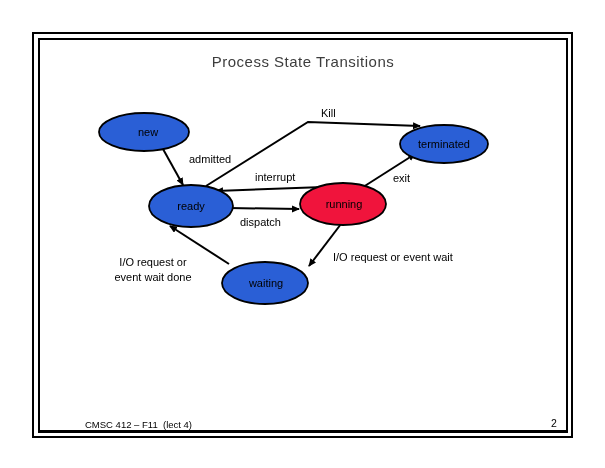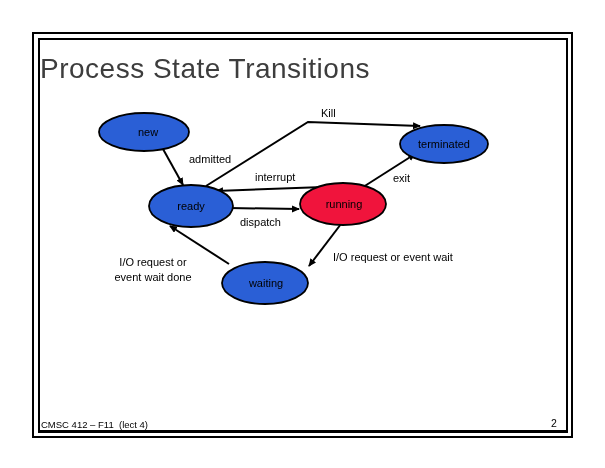--- a/index.html
+++ b/index.html
@@ -24,36 +24,38 @@
   .inner-frame {
     position: absolute;
     left: 38px; top: 38px;
     width: 526px; height: 391px;
     border: 2px solid #000000;
   }
   .slide-title {
     position: absolute;
     left: 40px; top: 53px;
     width: 526px;
-    font-size: 28px;
+    text-align: center;
+    font-size: 15px;
     letter-spacing: 0.5px;
     color: #3d3d3d;
   }
   .footer-rule {
     position: absolute;
     left: 40px; top: 430px;
     width: 526px;
     border-top: 2px solid #000000;
   }
   .footer-left {
     position: absolute;
     left: 41px; top: 419px;
     font-size: 9.5px;
     color: #000000;
     white-space: pre;
+    padding-left: 44px;
   }
   .page-number {
     position: absolute;
     left: 544px; top: 417px;
     width: 20px;
     text-align: center;
     font-size: 10.5px;
     color: #000000;
   }
   svg.diagram {

